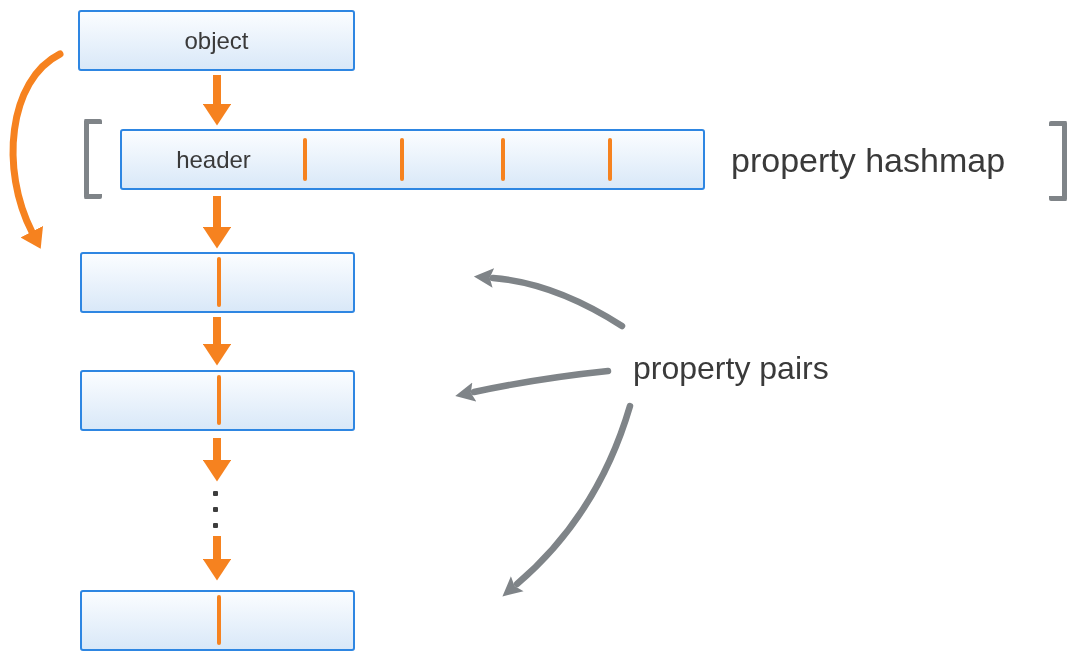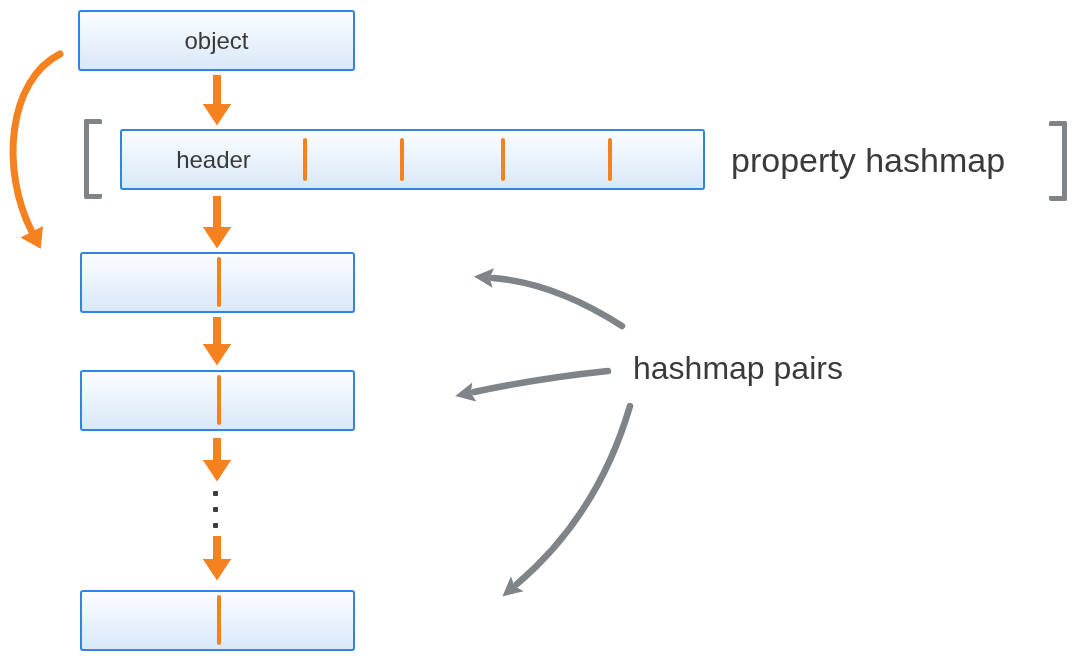--- a/index.html
+++ b/index.html
@@ -150,15 +150,15 @@
     <div class="dot"></div>
     <div class="dot"></div>
     <div class="dot"></div>
   </div>
 
   <div class="node" id="pair-box-3">
     <div class="vdiv pair-div"></div>
   </div>
 
   <div class="big-label" id="hashmap-label">property hashmap</div>
-  <div class="big-label" id="pairs-label">hashmap pairs</div>
+  <div class="big-label" id="pairs-label">property pairs</div>
 
 </div>
 
 </body></html>

